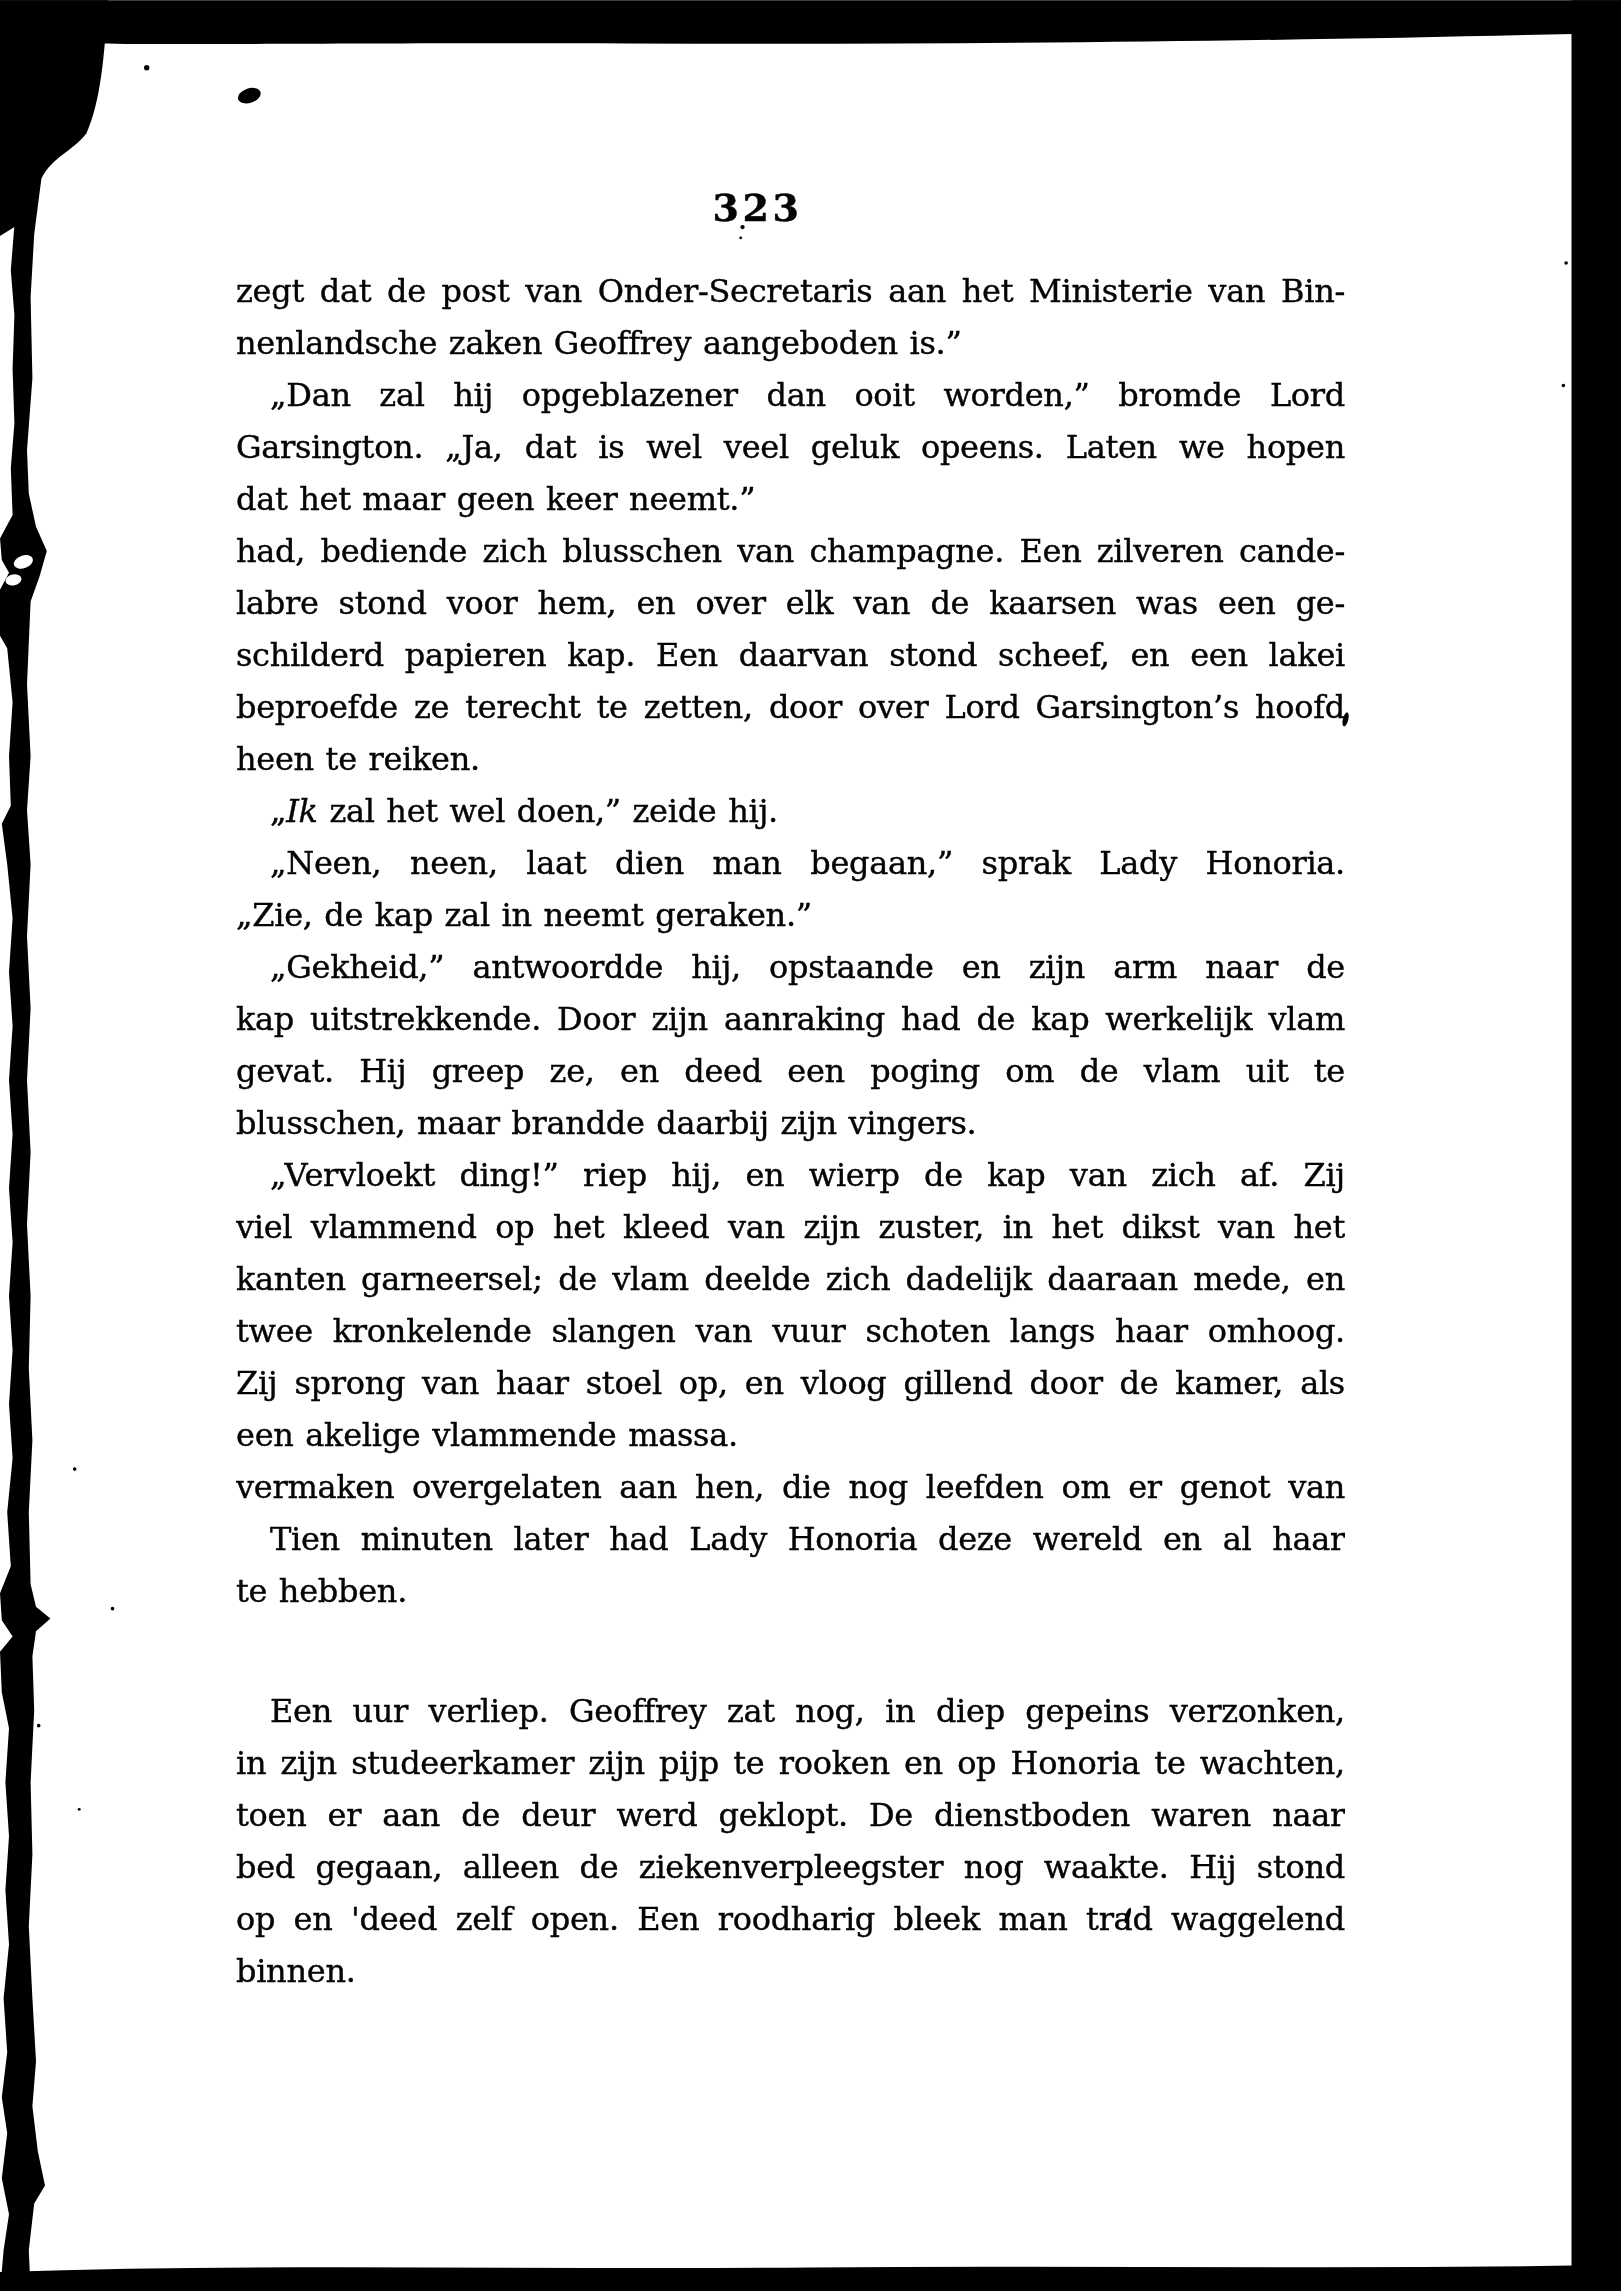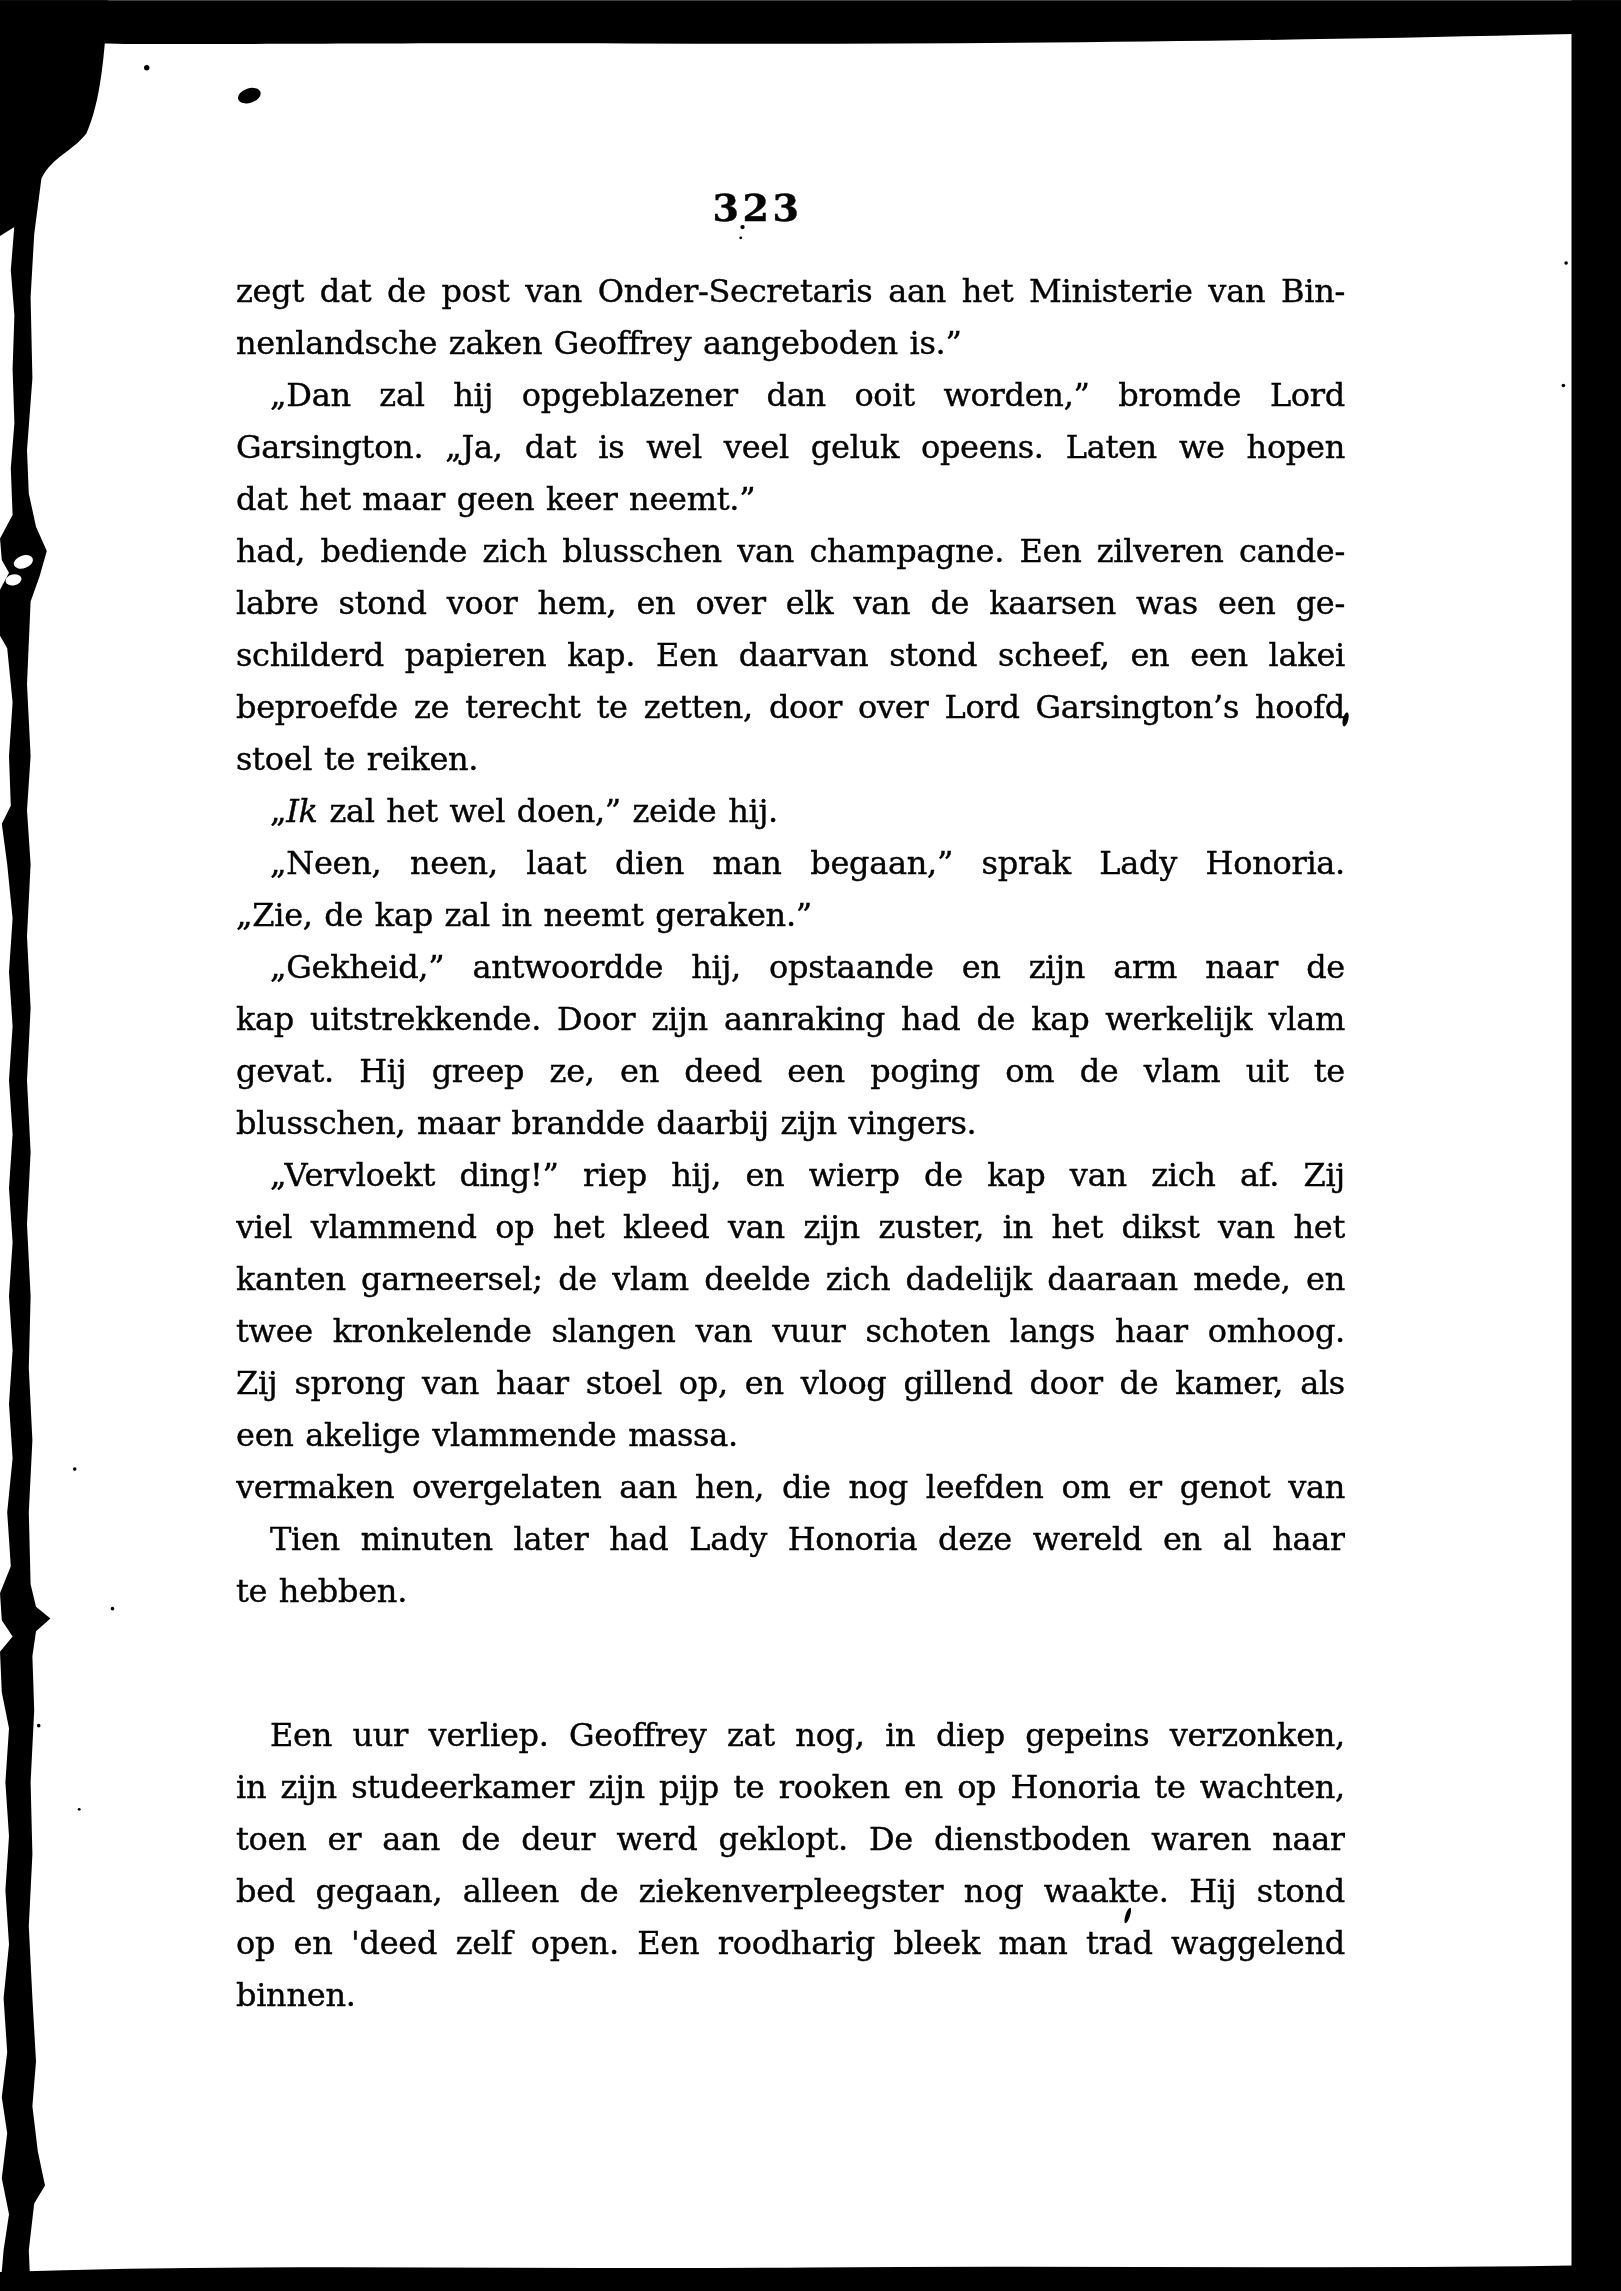--- a/index.html
+++ b/index.html
@@ -48,21 +48,21 @@
   .text-line.just {
     text-align: justify;
     -moz-text-align-last: justify;
     text-align-last: justify;
   }
   .text-line.last {
     text-align: left;
     text-align-last: left;
   }
   .text-line.indent { text-indent: 34px; }
-  .text-line.section-break { margin-top: 92px; }
+  .text-line.section-break { margin-top: 68px; }
   .italic { font-style: italic; }
 </style>
 </head>
 <body>
 
 <div class="scan-page">
 
   <svg class="artifact-layer" width="1621" height="2292" viewBox="0 0 1801 2546" xmlns="http://www.w3.org/2000/svg">
 
     <path fill="#000" d="M0,0 H1801 V36 C1500,44 1100,50 700,48 C400,47 200,50 110,48 L0,54 Z"></path>
@@ -109,21 +109,21 @@
   <div class="text-block" id="text-lines">
       <div class="text-line just">zegt dat de post van Onder-Secretaris aan het Ministerie van Bin-</div>
       <div class="text-line last">nenlandsche zaken Geoffrey aangeboden is.”</div>
       <div class="text-line just indent">„Dan zal hij opgeblazener dan ooit worden,” bromde Lord</div>
       <div class="text-line just">Garsington.  „Ja, dat is wel veel geluk opeens.  Laten we hopen</div>
       <div class="text-line last">dat het maar geen keer neemt.”</div>
       <div class="text-line just">had, bediende zich blusschen van champagne.  Een zilveren cande-</div>
       <div class="text-line just">labre stond voor hem, en over elk van de kaarsen was een ge-</div>
       <div class="text-line just">schilderd papieren kap.  Een daarvan stond scheef, en een lakei</div>
       <div class="text-line just">beproefde ze terecht te zetten, door over Lord Garsington’s hoofd</div>
-      <div class="text-line last">stoel te reiken.</div>
+      <div class="text-line last">heen te reiken.</div>
       <div class="text-line last indent"><span>„</span><span class="italic">Ik</span><span> zal het wel doen,” zeide hij.</span></div>
       <div class="text-line just indent">„Neen, neen, laat dien man begaan,” sprak Lady Honoria.</div>
       <div class="text-line last">„Zie, de kap zal in neemt geraken.”</div>
       <div class="text-line just indent">„Gekheid,” antwoordde hij, opstaande en zijn arm naar de</div>
       <div class="text-line just">kap uitstrekkende.  Door zijn aanraking had de kap werkelijk vlam</div>
       <div class="text-line just">gevat.  Hij greep ze, en deed een poging om de vlam uit te</div>
       <div class="text-line last">blusschen, maar brandde daarbij zijn vingers.</div>
       <div class="text-line just indent">„Vervloekt ding!” riep hij, en wierp de kap van zich af.  Zij</div>
       <div class="text-line just">viel vlammend op het kleed van zijn zuster, in het dikst van het</div>
       <div class="text-line just">kanten garneersel; de vlam deelde zich dadelijk daaraan mede, en</div>

